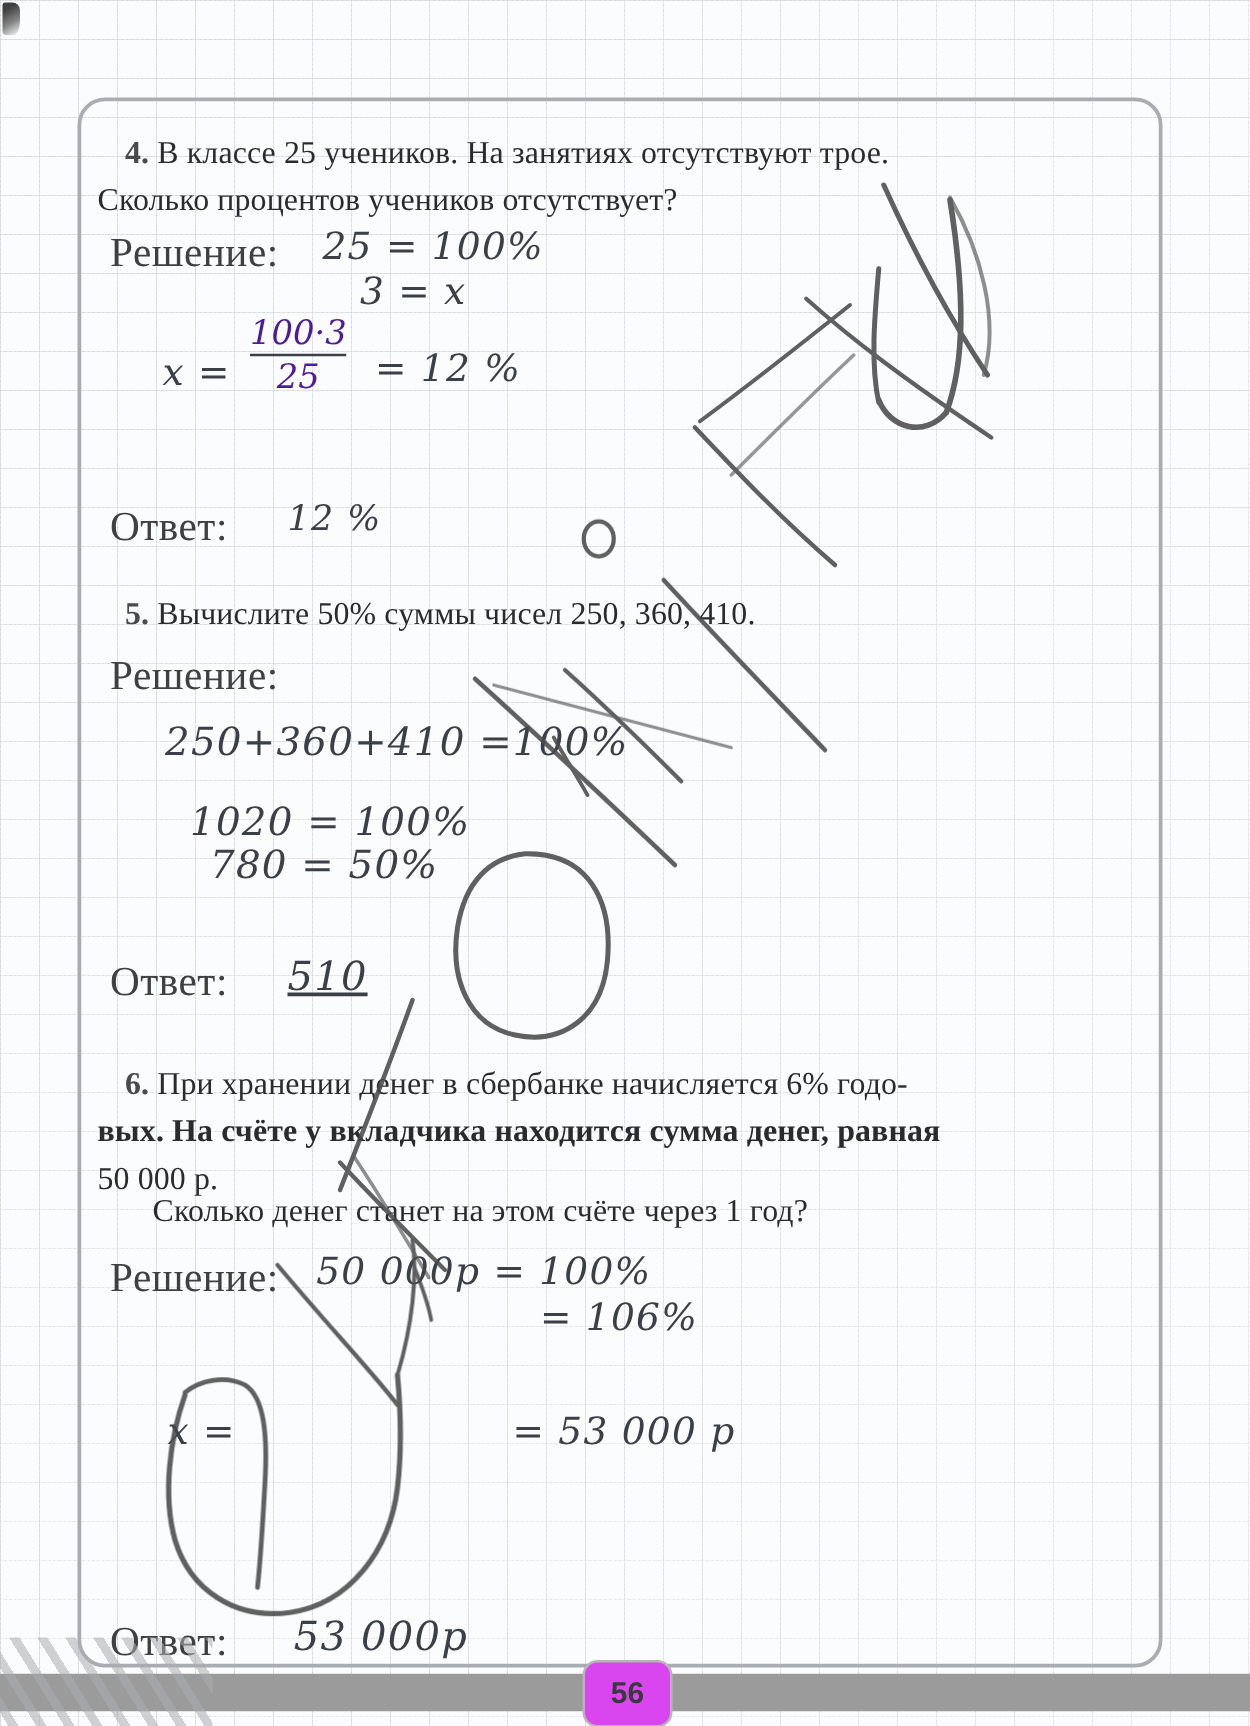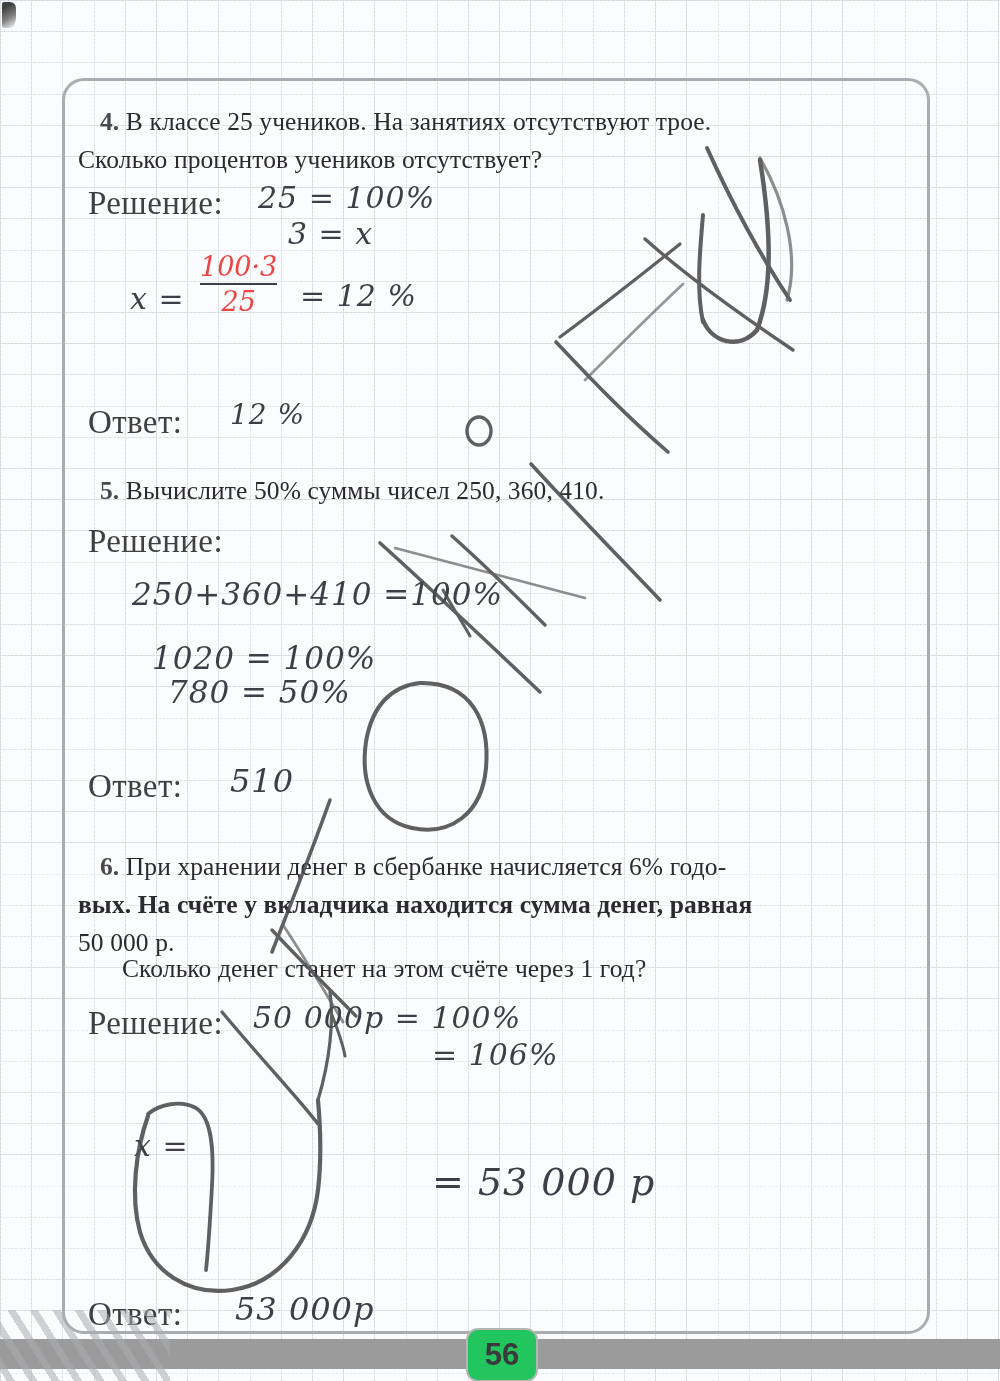--- a/index.html
+++ b/index.html
@@ -78,21 +78,21 @@
     font-family: "DejaVu Serif", "Liberation Serif", serif;
     font-style: italic;
     color: #3b4048;
     white-space: nowrap;
     letter-spacing: 1px;
   }
   .frac {
     position: absolute;
     font-family: "DejaVu Serif", "Liberation Serif", serif;
     font-style: italic;
-    color: #ef4444;
+    color: #4c1d95;
     text-align: center;
     white-space: nowrap;
   }
   .frac .top { display: block; }
   .frac .bar {
     display: block;
     border-top: 2px solid #3b4048;
     margin: 1px 0 1px 0;
   }
   .frac .bot { display: block; }
@@ -101,29 +101,29 @@
   .footer-bar {
     position: absolute;
     left: 0; top: 1339px;
     width: 1000px; height: 30px;
     background: #9b9b9b;
   }
   .page-badge {
     position: absolute;
     left: 466px; top: 1328px;
     width: 68px; height: 50px;
-    background: #22c55e;
+    background: #d946ef;
     border: 2px solid #b6b6b6;
     border-radius: 12px;
     display: flex;
     align-items: center;
     justify-content: center;
     font-family: "Liberation Sans", sans-serif;
     font-weight: bold;
-    font-size: 31px;
+    font-size: 24px;
     color: #3a3a3c;
   }
 
   
   .artifact-tl {
     position: absolute;
     left: 2px; top: 2px;
     width: 14px; height: 26px;
     background: linear-gradient(150deg, #2a2a2a 20%, #777 60%, rgba(255,255,255,0) 100%);
     border-radius: 2px 6px 40% 3px;
@@ -184,40 +184,40 @@
     </div>
   </div>
 
   <div class="label-solve" style="left:88px; top:523px;">Решение:</div>
 
   <div class="hw" style="left:132px; top:576px; font-size:31px;">250+360+410 =100%</div>
   <div class="hw" style="left:152px; top:640px; font-size:31px;">1020 = 100%</div>
   <div class="hw" style="left:168px; top:674px; font-size:31px;">780 = 50%</div>
 
   <div class="label-answer" style="left:88px; top:768px;">Ответ:</div>
-  <div class="hw" style="left:230px; top:762px; font-size:32px;">510</div>
+  <div class="hw" style="left:230px; top:762px; font-size:32px;text-decoration:underline;">510</div>
 
   <div class="task" style="left:100px; top:848px; width:820px;">
     <div>
       <span class="num">6.</span>
       <span>При хранении денег в сбербанке начисляется 6% годо-</span>
     </div>
     <div style="margin-left:-22px;font-weight:bold;">вых. На счёте у вкладчика находится сумма денег, равная</div>
     <div style="margin-left:-22px;">50 000 р.</div>
   </div>
 
   <div class="task" style="left:122px; top:950px; width:820px;">Сколько денег станет на этом счёте через 1 год?</div>
 
   <div class="label-solve" style="left:88px; top:1005px;">Решение:</div>
 
   <div class="hw" style="left:253px; top:1000px; font-size:30px;">50 000р = 100%</div>
   <div class="hw" style="left:432px; top:1037px; font-size:30px;">= 106%</div>
 
   <div class="hw" style="left:134px; top:1128px; font-size:30px;">x =</div>
-  <div class="hw" style="left:432px; top:1128px; font-size:38px;margin-top:32px;">= 53 000 р</div>
+  <div class="hw" style="left:410px; top:1128px; font-size:30px;">= 53 000 р</div>
 
   <div class="label-answer" style="left:88px; top:1296px;">Ответ:</div>
   <div class="hw" style="left:235px; top:1290px; font-size:32px;">53 000р</div>
 
   <svg class="doodle-layer" viewBox="0 0 1000 1381" xmlns="http://www.w3.org/2000/svg">
     <g fill="none" stroke="#4a4a4a" stroke-linecap="round" opacity="0.88">
 
       <path d="M707 148 C 735 210, 760 255, 790 300" stroke-width="4"></path>
       <path d="M787 300 C 800 255, 784 200, 760 158" stroke-width="3.2" opacity="0.7"></path>
       <path d="M760 160 C 772 235, 772 290, 757 330" stroke-width="4.5"></path>

